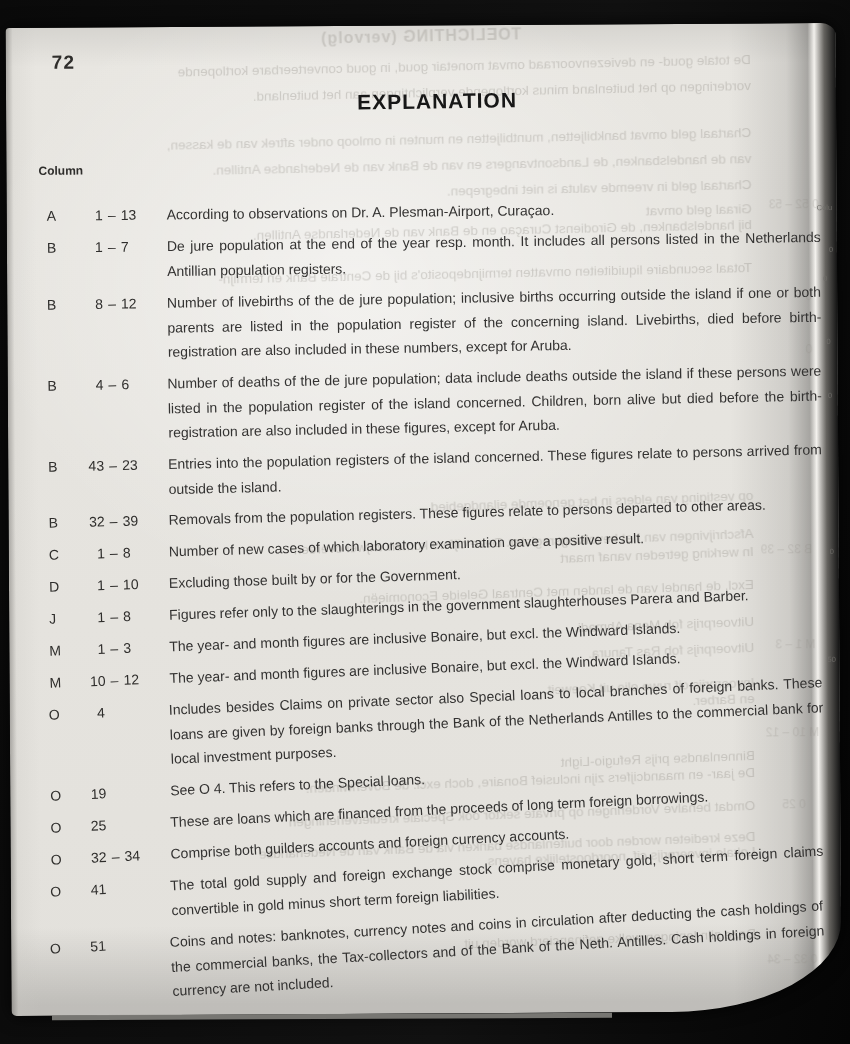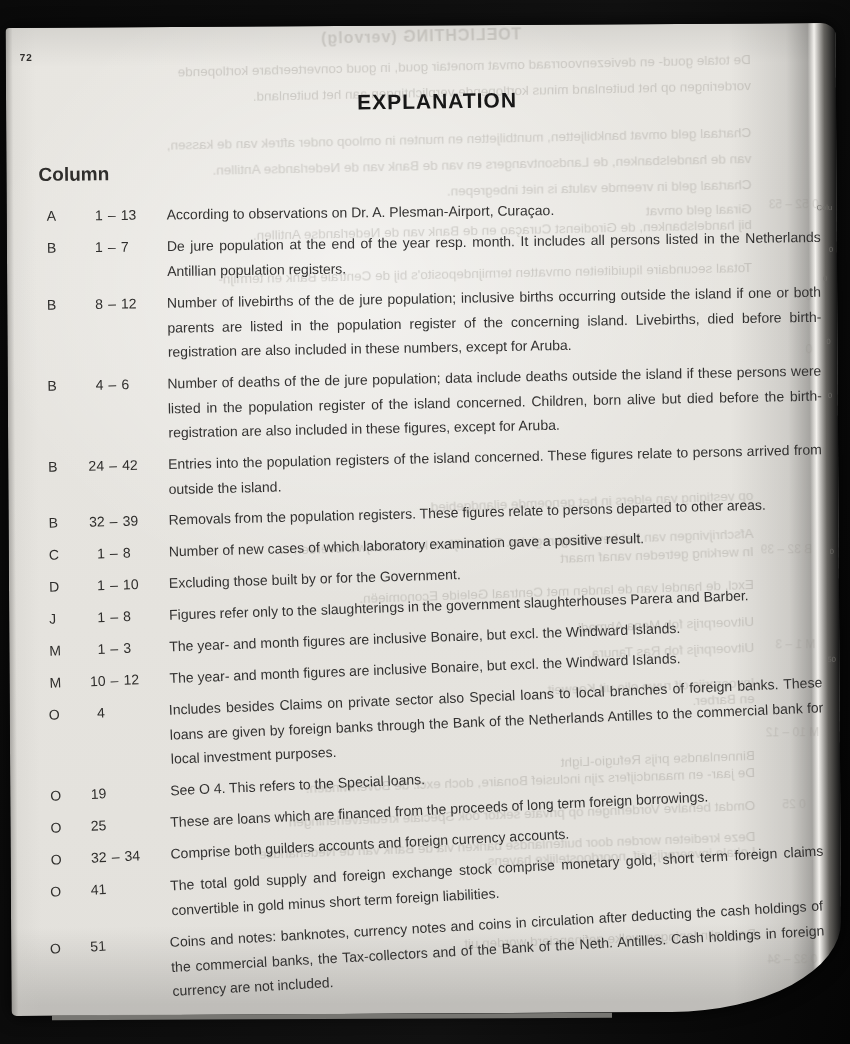--- a/index.html
+++ b/index.html
@@ -17,23 +17,23 @@
       linear-gradient(to right, rgba(120,118,114,.55) 0px, rgba(200,198,193,.25) 7px, rgba(200,198,193,0) 30px),
       linear-gradient(to right, rgba(0,0,0,0) 87%, rgba(0,0,0,.10) 94%, rgba(0,0,0,.28) 96.6%, rgba(244,242,238,.95) 97.4%, rgba(94,92,88,.95) 98.6%, #131313 100%),
       linear-gradient(to bottom, rgba(0,0,0,.08) 0%, rgba(0,0,0,0) 4%, rgba(0,0,0,0) 91%, rgba(0,0,0,.16) 99%),
       linear-gradient(#e8e6e1,#e3e1dc);
     box-shadow:0 0 18px rgba(0,0,0,.8);
   }
   .stack-edge{position:absolute;left:52px;top:1014px;width:560px;height:5px;background:#8b8985;opacity:.85;transform:rotate(-0.25deg);}
 
   
   .content{position:absolute;inset:0;color:#2f2e2c;}
-  .page-number{position:absolute;left:14px;top:24px;font-size:10px;font-weight:700;letter-spacing:1px;transform:rotate(-0.3deg);}
+  .page-number{position:absolute;left:46px;top:24px;font-size:19px;font-weight:700;letter-spacing:1px;transform:rotate(-0.3deg);}
   .title{position:absolute;left:0;right:0;top:64px;text-align:center;font-size:21px;font-weight:700;letter-spacing:1px;color:#171717;transform:translateX(16px) rotate(-0.5deg);}
-  .column-heading{position:absolute;left:32px;top:136px;font-size:19px;font-weight:700;transform:rotate(-0.3deg);}
+  .column-heading{position:absolute;left:32px;top:136px;font-size:12px;font-weight:700;transform:rotate(-0.3deg);}
   .entries{position:absolute;left:40px;right:16px;top:176px;}
   .entry{display:flex;align-items:flex-start;margin-bottom:7.5px;transform-origin:0 50%;font-size:14px;line-height:24.5px;}
   .col-letter{flex:0 0 36px;}
   .col-range{flex:0 0 58px;display:flex;}
   .num-from{flex:0 0 20px;text-align:right;}
   .range-dash{flex:0 0 18px;text-align:center;}
   .num-to{flex:0 0 20px;text-align:left;}
   .desc{flex:1;margin:0 0 0 26px;text-align:justify;color:#333231;}
 
   
@@ -136,23 +136,23 @@
     <span class="col-range">
       <span class="num-from">4</span>
       <span class="range-dash">–</span>
       <span class="num-to">6</span>
     </span>
     <p class="desc">Number of deaths of the de jure population; data include deaths outside the island if these persons were listed in the population register of the island concerned. Children, born alive but died before the birth-registration are also included in these figures, except for Aruba.</p>
   </div>
           <div class="entry" style="transform: rotate(-0.94deg);">
     <span class="col-letter">B</span>
     <span class="col-range">
-      <span class="num-from">24</span>
-      <span class="range-dash">–</span>
-      <span class="num-to">42</span>
+      <span class="num-from">43</span>
+      <span class="range-dash">–</span>
+      <span class="num-to">23</span>
     </span>
     <p class="desc">Entries into the population registers of the island concerned. These figures relate to persons arrived from outside the island.</p>
   </div>
           <div class="entry" style="transform: rotate(-1.1deg);">
     <span class="col-letter">B</span>
     <span class="col-range">
       <span class="num-from">32</span>
       <span class="range-dash">–</span>
       <span class="num-to">39</span>
     </span>

